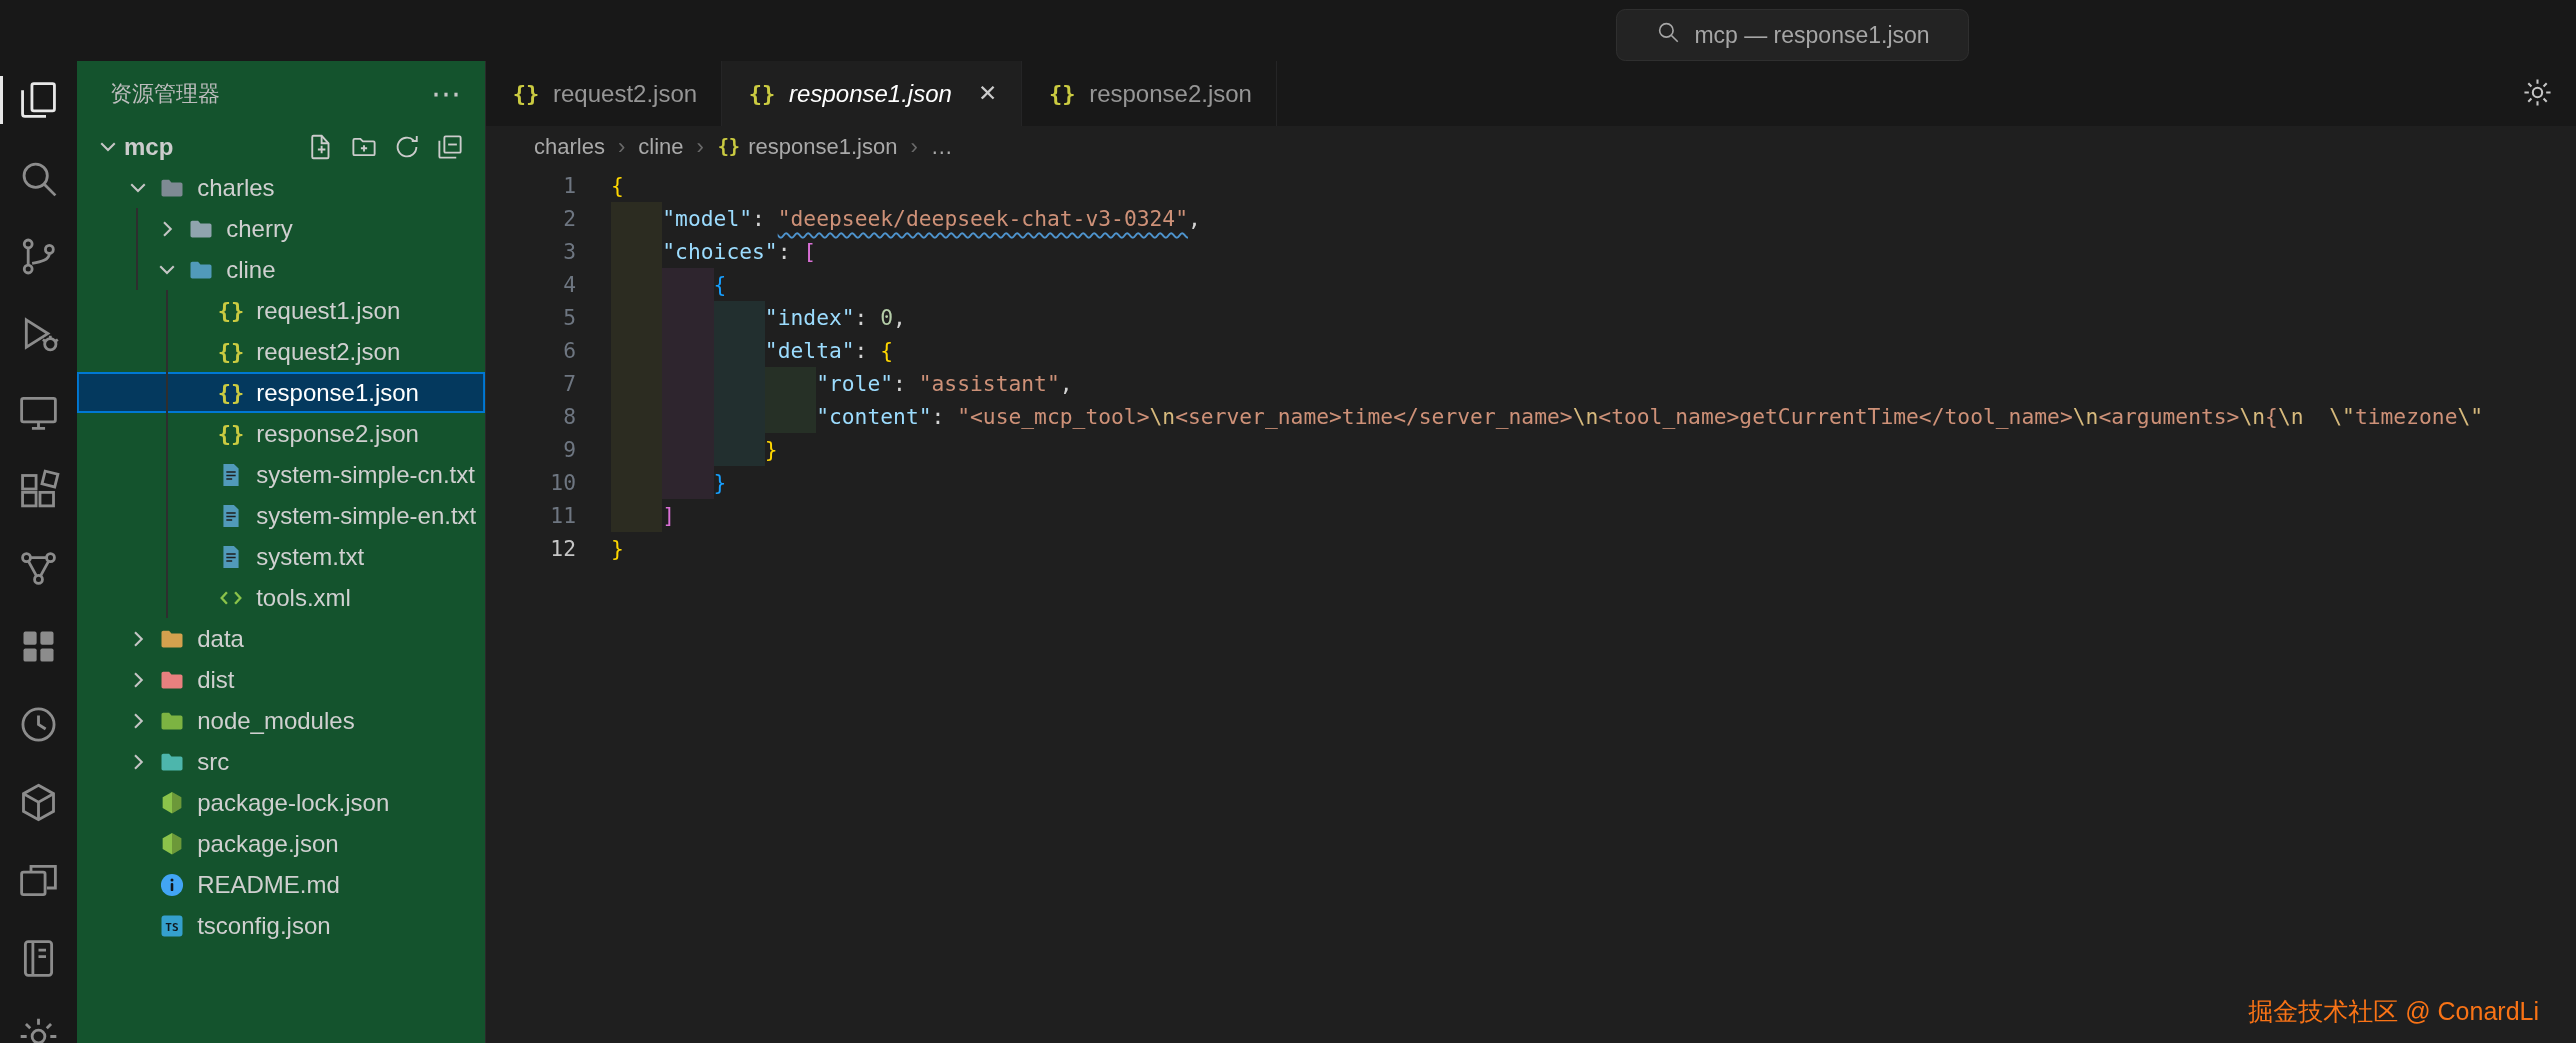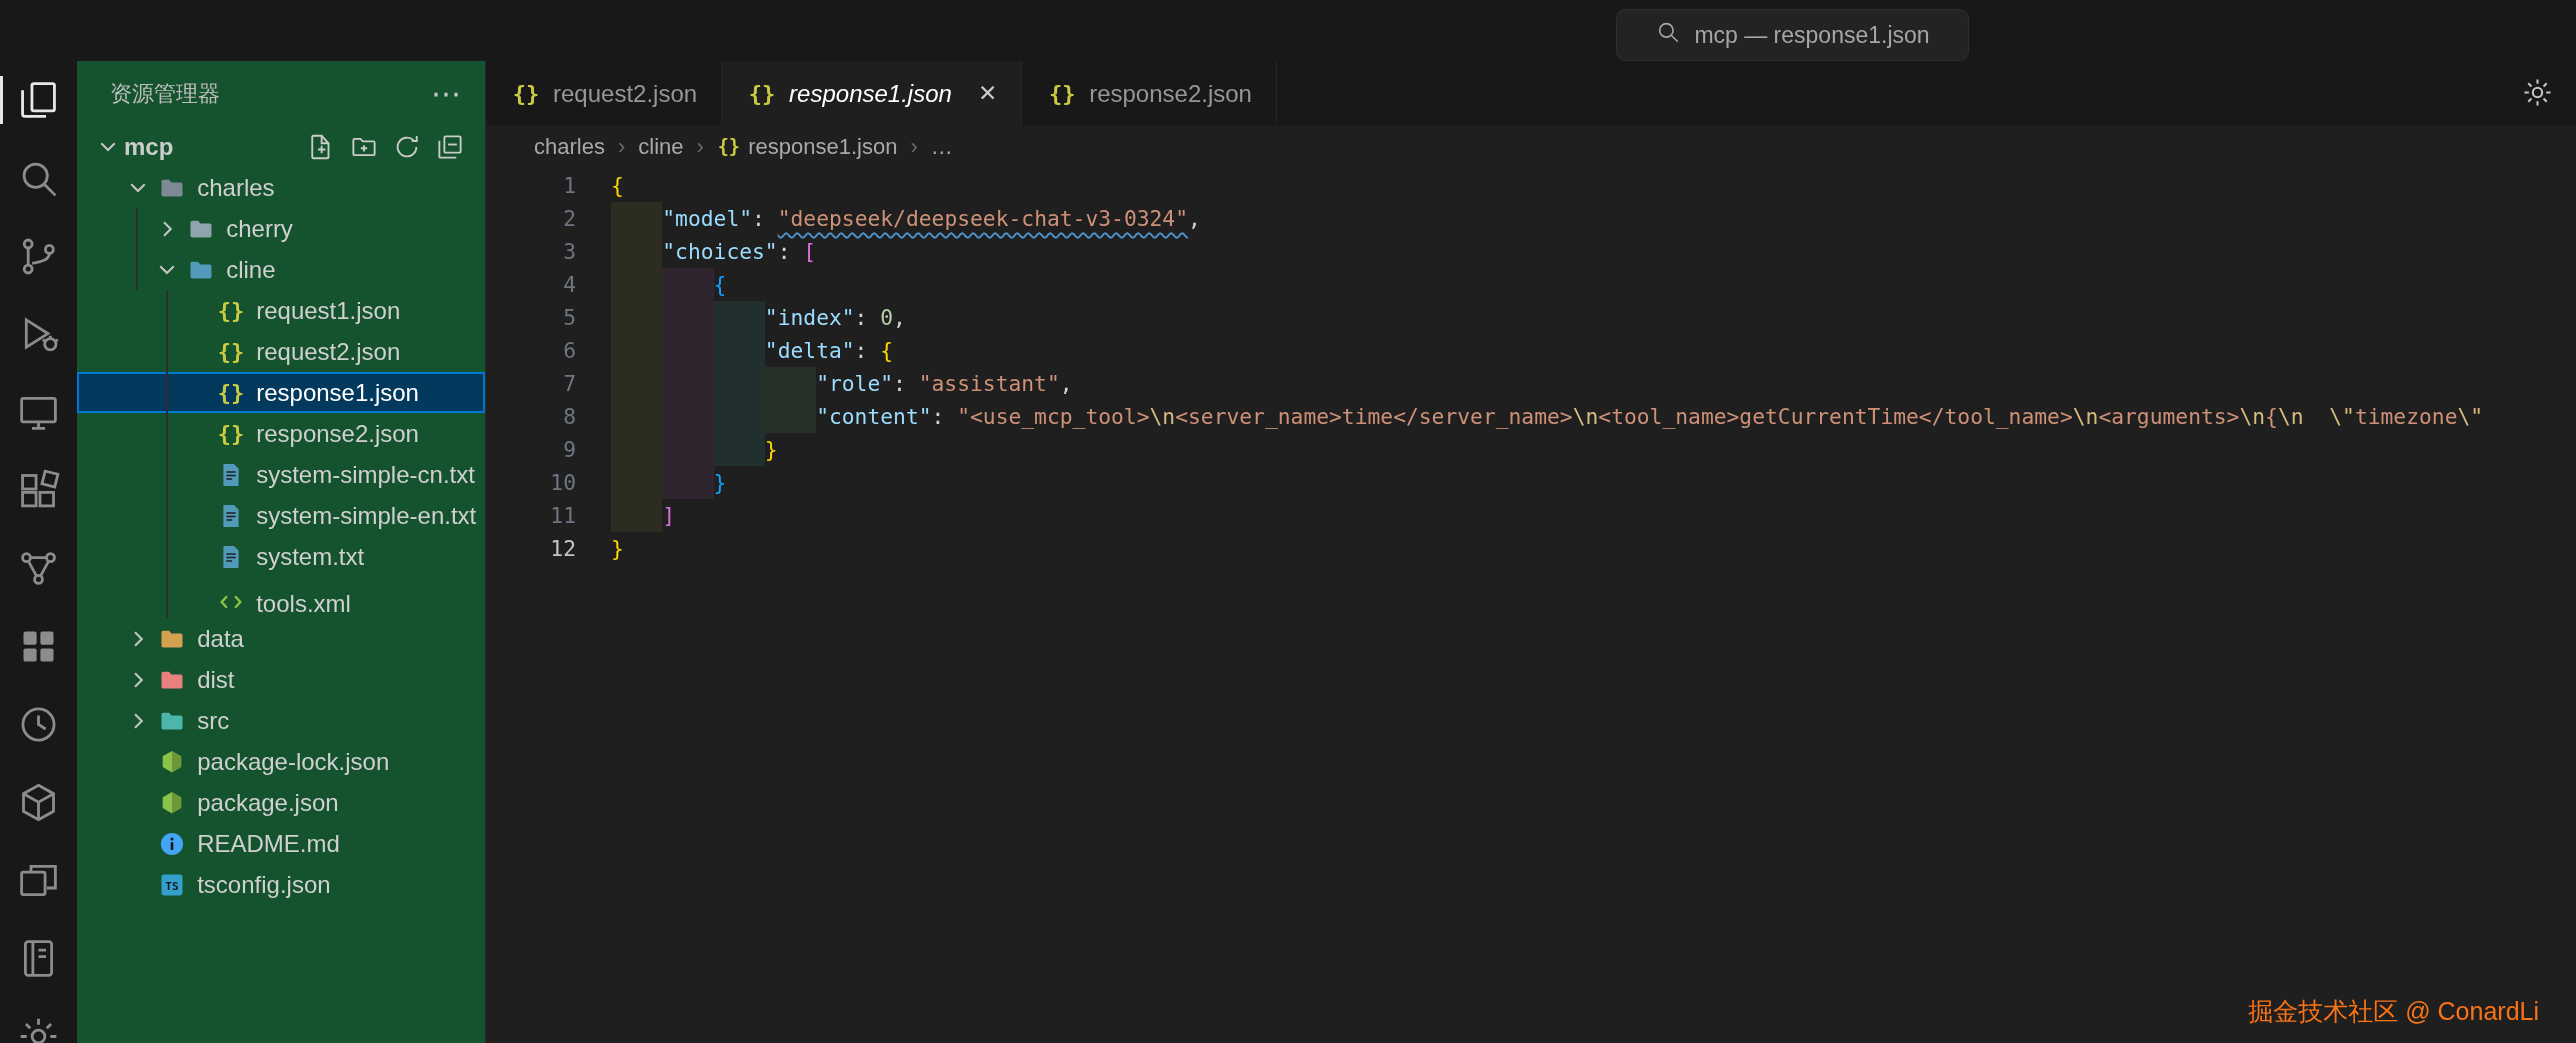--- a/index.html
+++ b/index.html
@@ -309,21 +309,21 @@
             <div class="guide" style="left: 89px;"></div>
             <span class="twistie"></span>
             <span class="ficon" style="color: rgb(81, 154, 186);">
               <svg viewBox="0 0 24 24">
                 <path d="M5.5 2.5h9l4 4v15h-13z" fill="currentColor"></path>
                 <path d="M8 9.5h8M8 12.5h8M8 15.5h5" stroke="#1f1f1f" stroke-width="1.3"></path>
               </svg>
             </span>
             <span class="label">system.txt</span>
           </div>
-          <div class="row" style="padding-left: 104px; align-items: flex-end;">
+          <div class="row" style="padding-left: 104px;">
             <div class="guide" style="left: 89px;"></div>
             <span class="twistie"></span>
             <span class="ficon" style="color: rgb(139, 195, 74);">
               <svg viewBox="0 0 24 24">
                 <path d="M8.5 7L4 12l4.5 5M15.5 7L20 12l-4.5 5" fill="none" stroke="currentColor" stroke-width="2"></path>
               </svg>
             </span>
             <span class="label">tools.xml</span>
           </div>
           <div class="row" style="padding-left: 45px;">
@@ -344,20 +344,33 @@
               <svg viewBox="0 0 16 16">
                 <path d="M6 3.5L10.5 8 6 12.5" fill="none" stroke="currentColor" stroke-width="1.4"></path>
               </svg>
             </span>
             <span class="ficon" style="color: rgb(232, 128, 127);">
               <svg viewBox="0 0 24 24">
                 <path d="M3 6.5C3 5.7 3.7 5 4.5 5h5l2 2.2h8c.8 0 1.5.7 1.5 1.5v9c0 .8-.7 1.5-1.5 1.5h-15c-.8 0-1.5-.7-1.5-1.5z" fill="currentColor"></path>
               </svg>
             </span>
             <span class="label">dist</span>
+          </div>
+          <div class="row" style="padding-left: 45px;">
+            <span class="twistie">
+              <svg viewBox="0 0 16 16">
+                <path d="M6 3.5L10.5 8 6 12.5" fill="none" stroke="currentColor" stroke-width="1.4"></path>
+              </svg>
+            </span>
+            <span class="ficon" style="color: rgb(124, 179, 66);">
+              <svg viewBox="0 0 24 24">
+                <path d="M3 6.5C3 5.7 3.7 5 4.5 5h5l2 2.2h8c.8 0 1.5.7 1.5 1.5v9c0 .8-.7 1.5-1.5 1.5h-15c-.8 0-1.5-.7-1.5-1.5z" fill="currentColor"></path>
+              </svg>
+            </span>
+            <span class="label">node_modules</span>
           </div>
           <div class="row" style="padding-left: 45px;">
             <span class="twistie">
               <svg viewBox="0 0 16 16">
                 <path d="M6 3.5L10.5 8 6 12.5" fill="none" stroke="currentColor" stroke-width="1.4"></path>
               </svg>
             </span>
             <span class="ficon" style="color: rgb(77, 182, 172);">
               <svg viewBox="0 0 24 24">
                 <path d="M3 6.5C3 5.7 3.7 5 4.5 5h5l2 2.2h8c.8 0 1.5.7 1.5 1.5v9c0 .8-.7 1.5-1.5 1.5h-15c-.8 0-1.5-.7-1.5-1.5z" fill="currentColor"></path>

